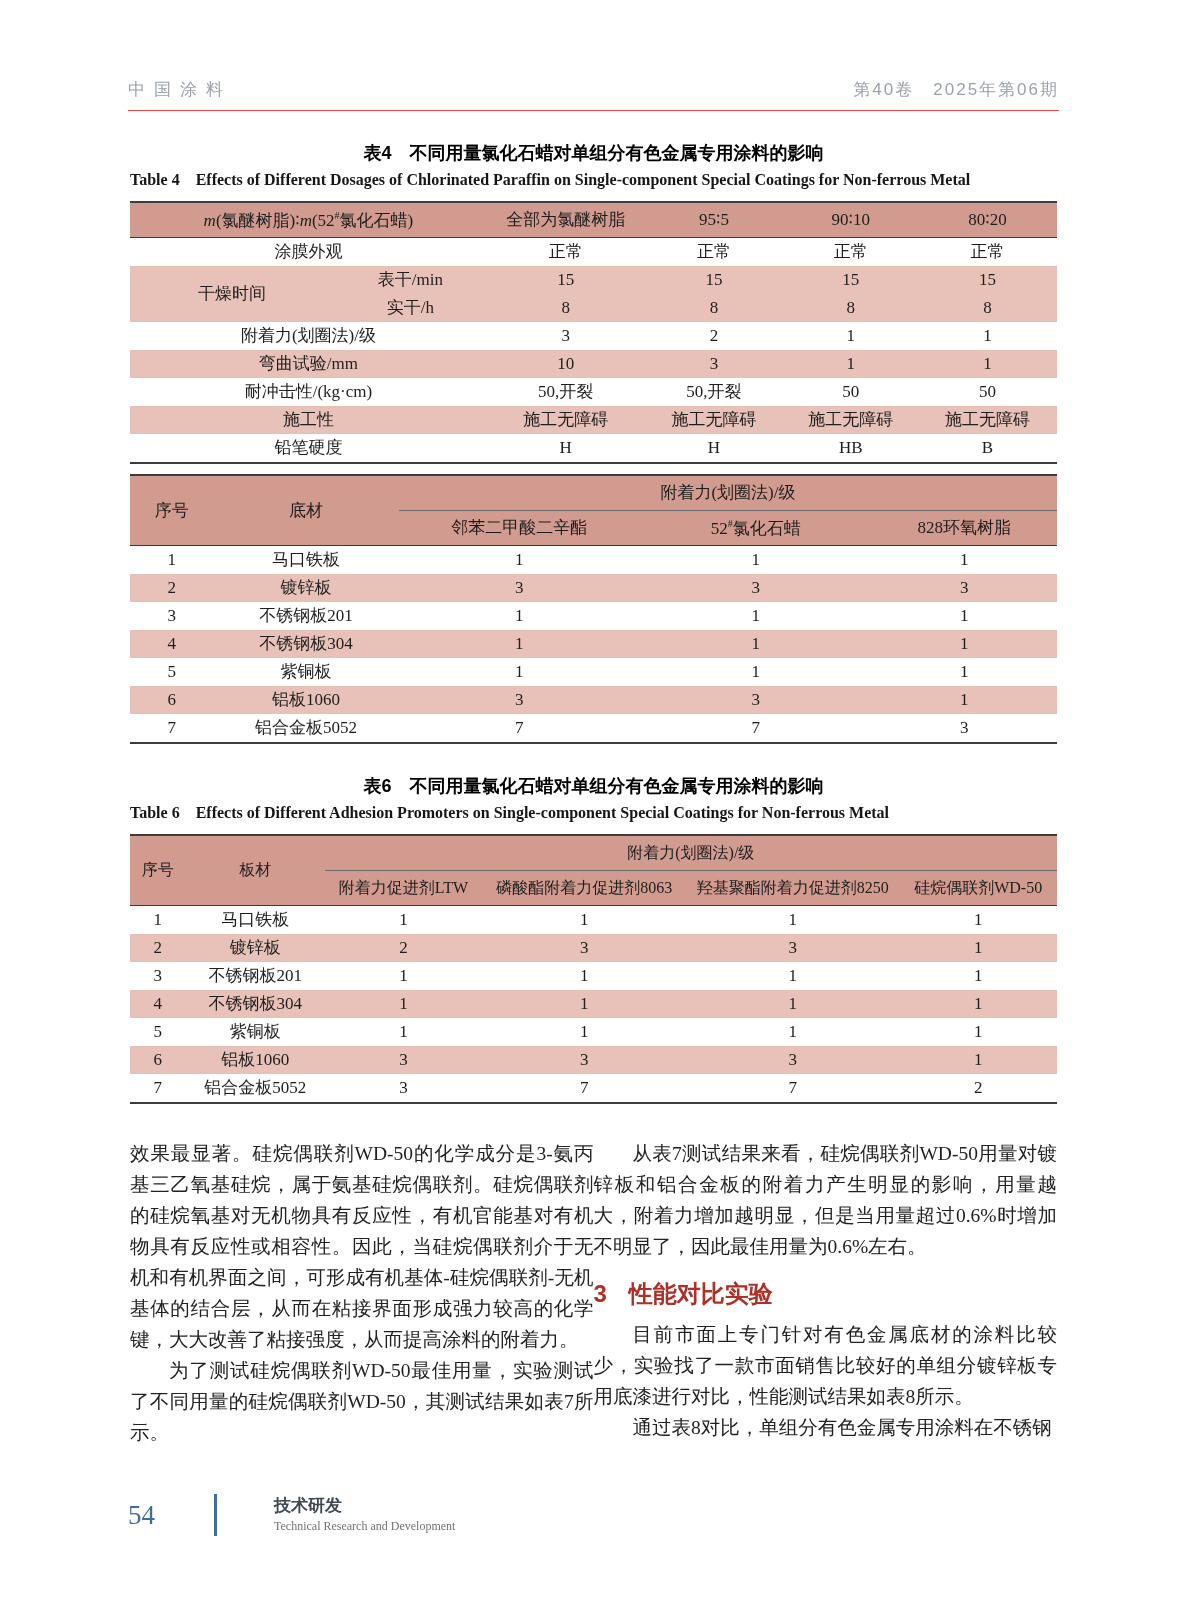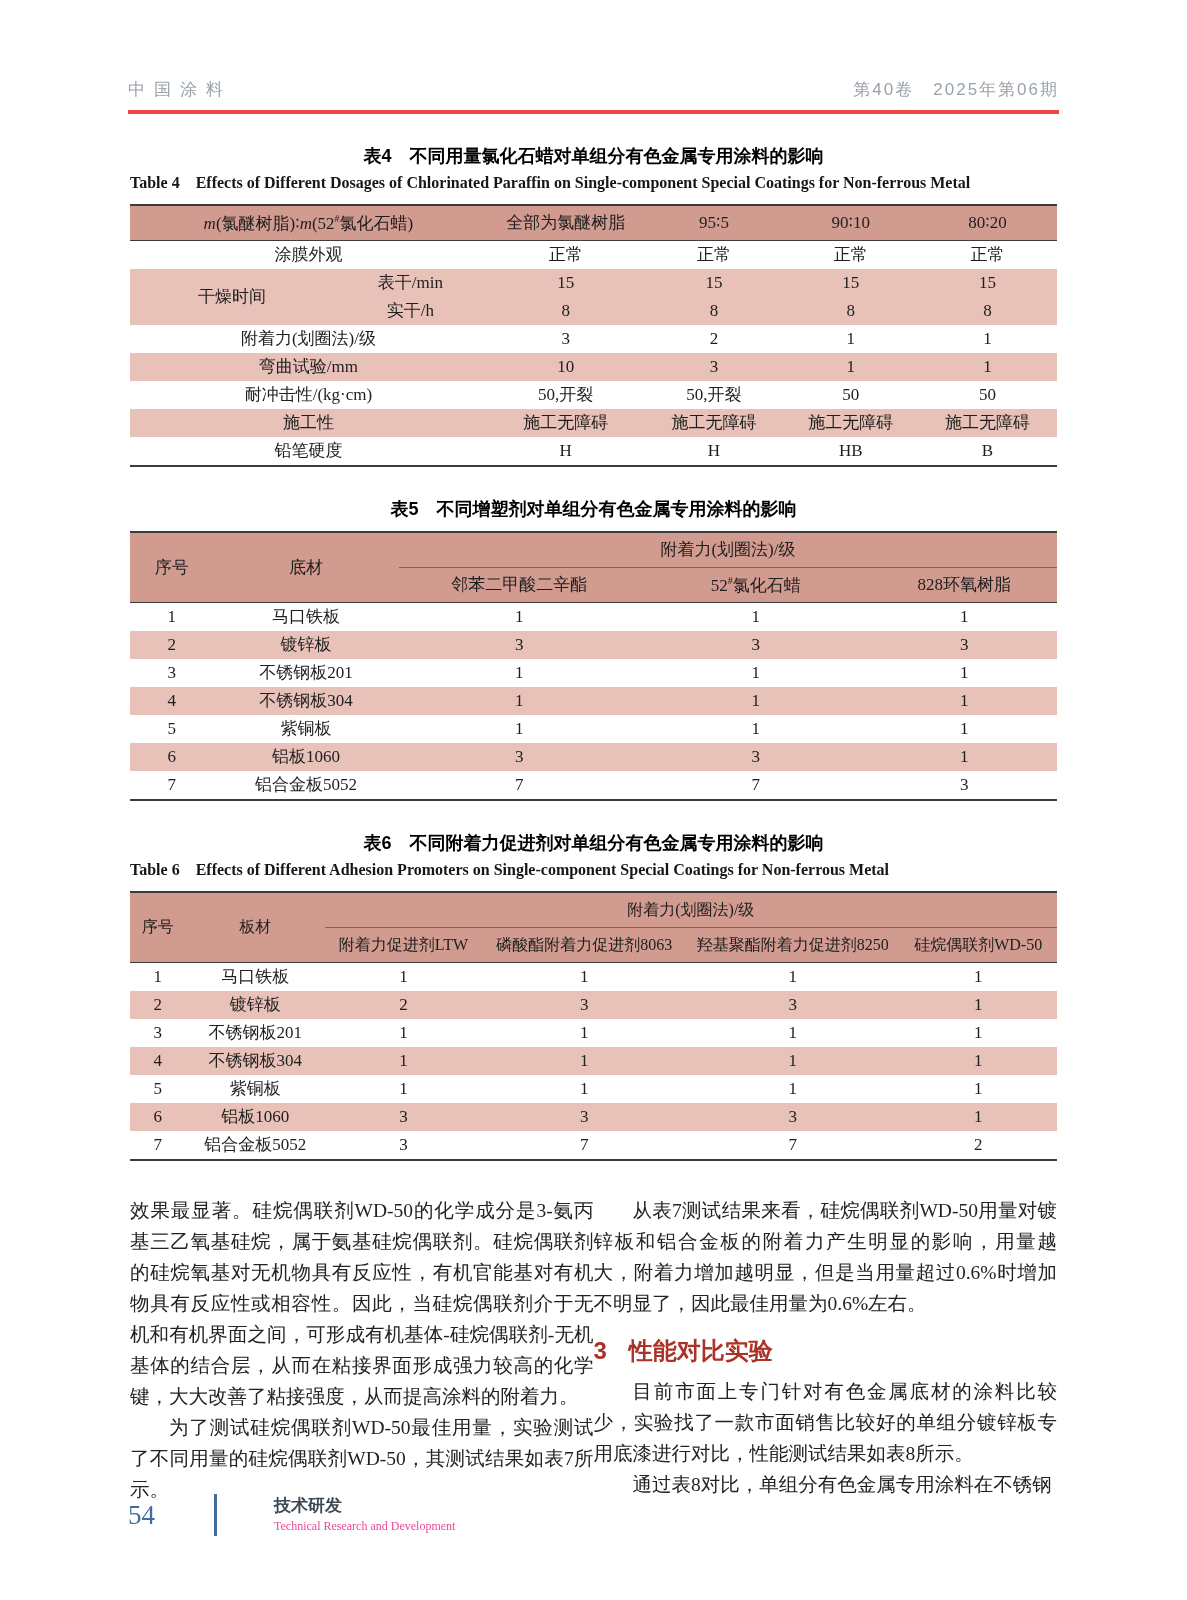--- a/index.html
+++ b/index.html
@@ -12,21 +12,21 @@
   }
   html,body{margin:0;padding:0;background:#fff;}
   .page{
     position:relative;width:1187px;height:1600px;background:#ffffff;
     font-family:"Liberation Serif","DejaVu Serif",serif;color:var(--ink);
     overflow:hidden;
   }
   
   .runhead{
     margin:78px 128px 0 128px;padding-bottom:9px;
-    border-bottom:4px solid #ef4444;
+    border-bottom:1px solid #ef4444;
     display:flex;justify-content:space-between;align-items:flex-end;
     font-family:"Liberation Sans","DejaVu Sans",sans-serif;
     color:var(--gray-head);font-size:17px;
   }
   .runhead .journal{letter-spacing:9px;}
   .runhead .issue{letter-spacing:2px;}
   .content{margin:0 130px;}
   
   .cap-cn{
     margin-top:30px;text-align:center;font-weight:bold;font-size:18px;
@@ -72,21 +72,21 @@
   }
   .footer .pg{
     color:var(--footer-blue);font-size:27px;font-family:"Liberation Serif","DejaVu Serif",serif;
   }
   .footer .bar{width:3px;height:42px;background:var(--footer-blue);margin:0 10px 0 12px;}
   .footer .sec-cn{
     font-family:"Liberation Sans","DejaVu Sans",sans-serif;font-weight:bold;
     font-size:17px;color:#3d4852;line-height:1.2;
   }
   .footer .sec-en{
-    font-family:"Liberation Serif","DejaVu Serif",serif;font-size:12px;color:#ec4899;margin-top:2px;
+    font-family:"Liberation Serif","DejaVu Serif",serif;font-size:12px;color:#737373;margin-top:2px;
   }
 </style>
 </head>
 <body>
 
 <div class="page">
 
   <div class="runhead">
     <span class="journal">中国涂料</span>
     <span class="issue">第40卷　2025年第06期</span>
@@ -169,21 +169,20 @@
         <tr>
           <td colspan="2" class="lbl">铅笔硬度</td>
           <td>H</td>
           <td>H</td>
           <td>HB</td>
           <td>B</td>
         </tr>
       </tbody>
     </table>
 
-    <div class="cap-cn">表5　不同增塑剂对单组分有色金属专用涂料的影响</div>
 
     <table class="tbl t5">
       <colgroup>
         <col style="width:9%">
           <col style="width:20%">
           <col style="width:26%">
         <col style="width:25%">
           <col style="width:20%">
       </colgroup>
       <thead>
@@ -244,21 +243,21 @@
         <tr>
             <td>7</td>
             <td class="mat5">铝合金板5052</td>
             <td>7</td>
             <td>7</td>
             <td>3</td>
           </tr>
       </tbody>
     </table>
 
-    <div class="cap-cn">表6　不同附着力促进剂对单组分有色金属专用涂料的影响</div>
+    <div class="cap-cn">表6　不同用量氯化石蜡对单组分有色金属专用涂料的影响</div>
     <div class="cap-en">Table 6　Effects of Different Adhesion Promoters on Single-component Special Coatings for Non-ferrous Metal</div>
 
     <table class="tbl t6">
       <colgroup>
         <col style="width:6%">
           <col style="width:15%">
           <col style="width:17%">
         <col style="width:22%">
           <col style="width:23%">
           <col style="width:17%">

